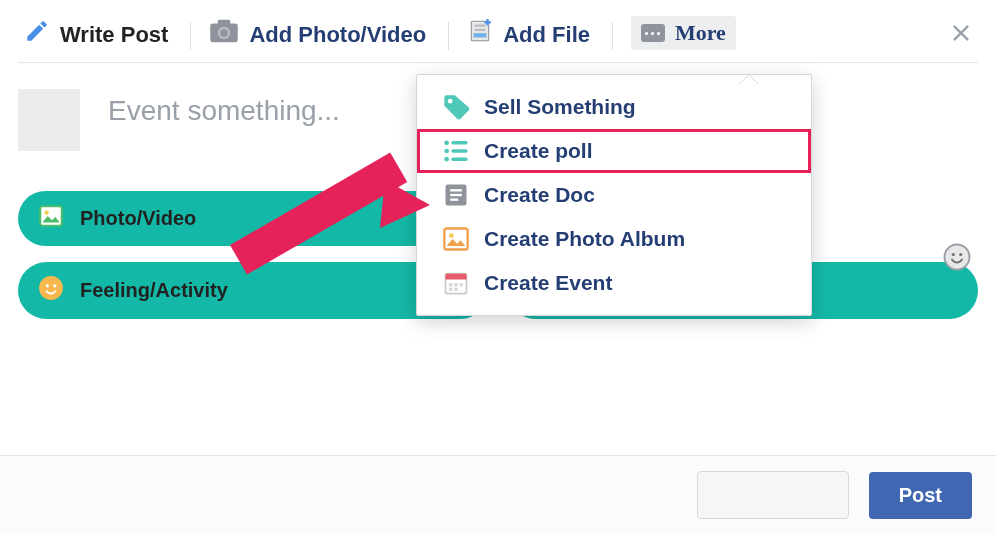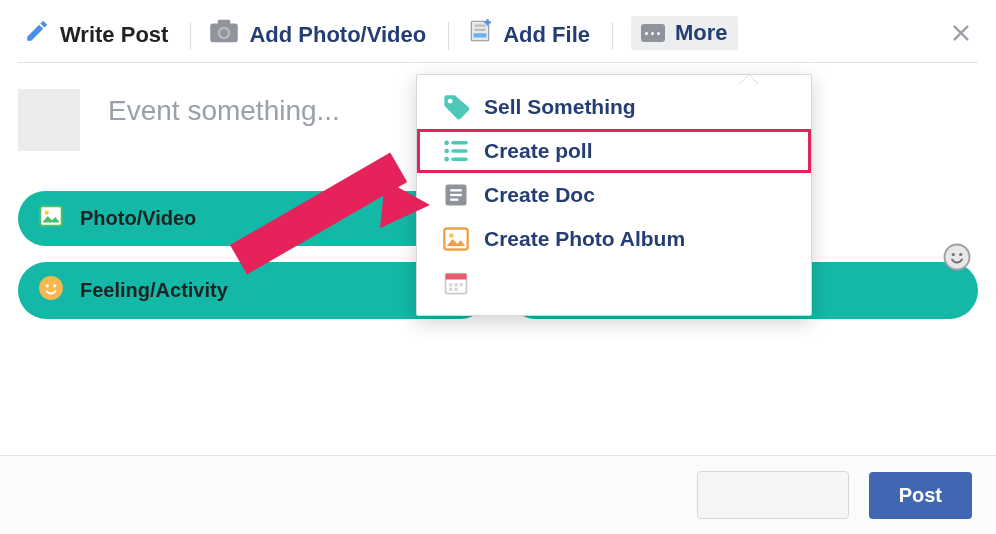--- a/index.html
+++ b/index.html
@@ -21,21 +21,21 @@
   .footer{position:absolute;left:0;right:0;bottom:0;height:78px;border-top:1px solid #e2e2e2;background:#fafbfc;display:flex;align-items:center;justify-content:flex-end;gap:20px;padding:0 24px;}
   .privacy{width:150px;height:46px;background:#f5f6f7;border:1px solid #d8d8d8;border-radius:4px;}
   .post{padding:12px 30px;background:#4267b2;color:#fff;font-size:20px;font-weight:700;border:none;border-radius:4px;cursor:pointer;}
   
   .dropdown{position:absolute;left:416px;top:74px;width:394px;background:#fff;border:1px solid #d7d7d7;border-radius:2px;box-shadow:0 6px 20px rgba(0,0,0,.18);padding:10px 0;}
   .dropdown:before{content:"";position:absolute;top:-10px;right:52px;border:10px solid transparent;border-bottom-color:#fff;filter:drop-shadow(0 -1px 0 #d7d7d7);}
   .dd-item{display:flex;align-items:center;gap:14px;padding:8px 25px;font-size:21px;font-weight:700;color:#243e73;cursor:pointer;}
   .dd-item.hl{outline:3px solid #e6225a;outline-offset:-3px;}
   .dd-item svg{flex:0 0 28px;}
   
-  .more-pill{display:flex;align-items:center;gap:10px;background:#eceef0;border-radius:3px;padding:4px 10px;}
+  .more-pill{display:flex;align-items:center;gap:10px;background:#eceef0;border-radius:3px;padding:4px 10px;font-family:Liberation Serif, serif;}
   .dots{width:24px;height:18px;background:#8f939b;border-radius:3px;display:flex;align-items:center;justify-content:center;gap:3px;}
   .dots span{width:3px;height:3px;background:#fff;border-radius:50%;}
   
   .arrow-anno{position:absolute;left:200px;top:150px;pointer-events:none;}
 </style>
 </head>
 <body>
 
 <div class="tabs">
   <div class="tab active">
@@ -182,20 +182,21 @@
   <div class="dd-item">
     <svg width="28" height="28" viewBox="0 0 24 24">
         <rect x="3" y="4" width="18" height="17" rx="2" fill="#fff" stroke="#c9c9c9" stroke-width="1.5"></rect>
         <rect x="3" y="4" width="18" height="5" fill="#e85b6b"></rect>
         <rect x="6" y="12" width="3" height="3" fill="#d9d9d9"></rect>
         <rect x="10.5" y="12" width="3" height="3" fill="#d9d9d9"></rect>
         <rect x="15" y="12" width="3" height="3" fill="#d9d9d9"></rect>
         <rect x="6" y="16" width="3" height="3" fill="#d9d9d9"></rect>
         <rect x="10.5" y="16" width="3" height="3" fill="#d9d9d9"></rect>
       </svg>
+    <span>Create Event</span>
   </div>
 </div>
 
 <svg class="arrow-anno" width="230" height="170" viewBox="0 0 230 170">
   <g fill="#e6225a">
     <polygon points="185,30 230,55 180,78"></polygon>
     <rect x="30" y="95" width="185" height="34" transform="rotate(-30 30 95)"></rect>
   </g>
 </svg>
 

